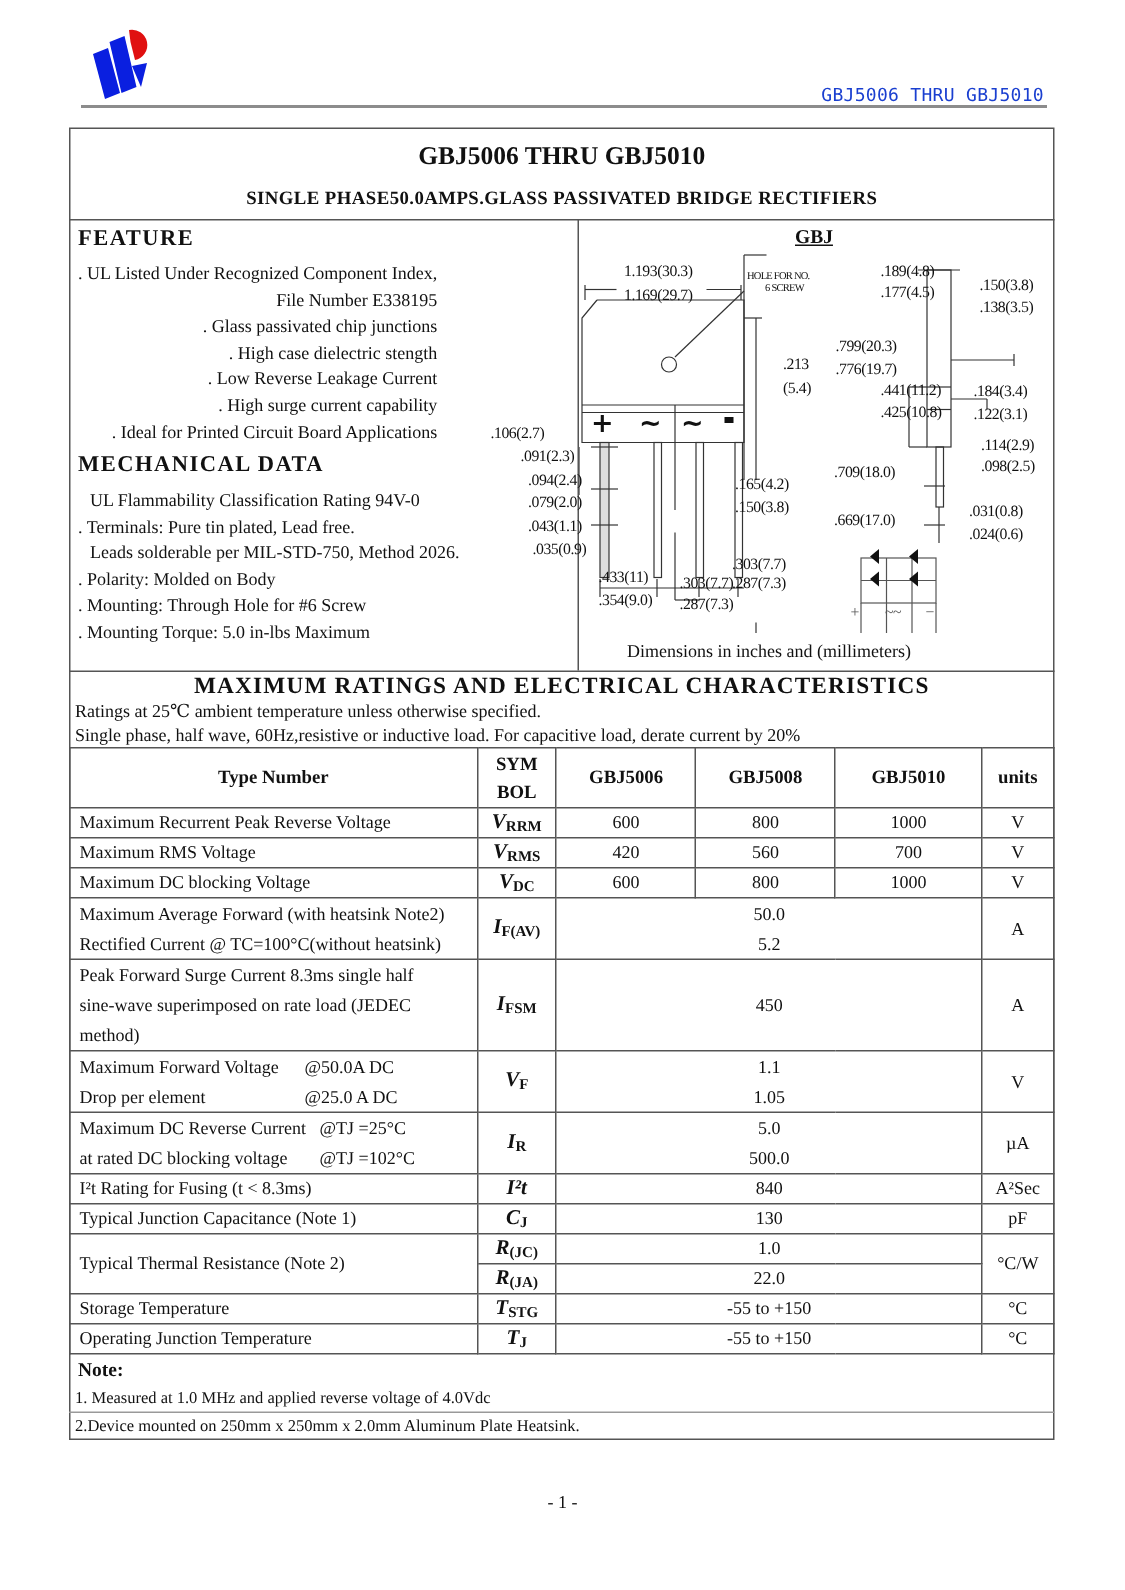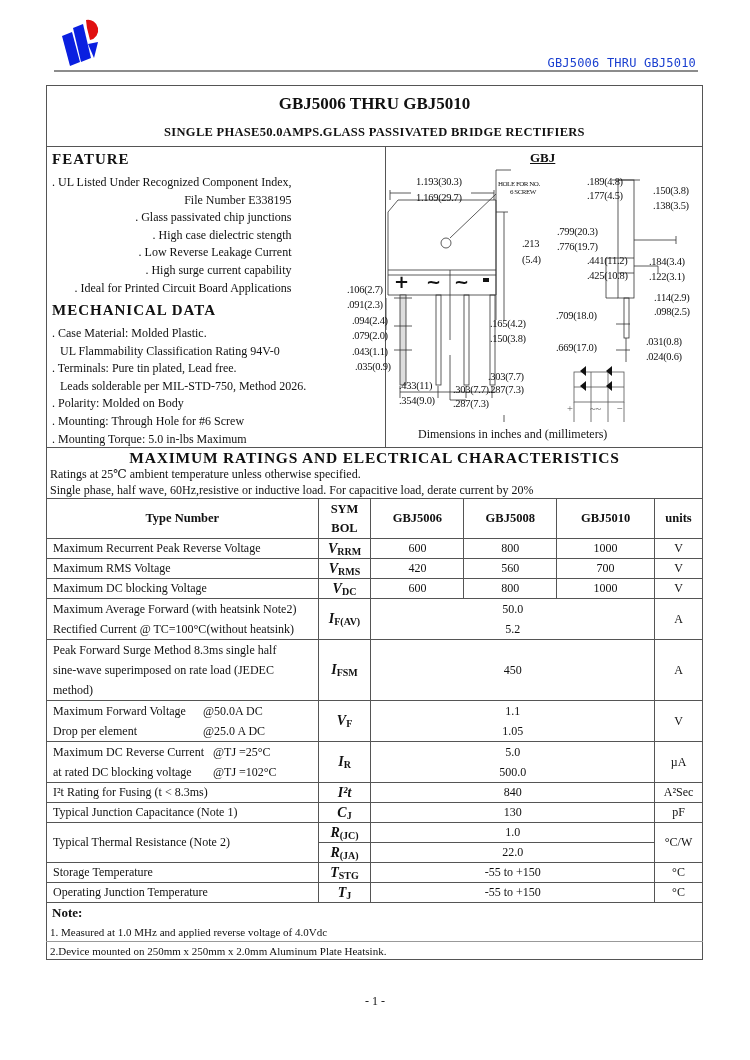--- a/index.html
+++ b/index.html
@@ -61,21 +61,20 @@
   <div style="padding-left:8px">  File Number E338195</div>
   <div>. Glass passivated chip junctions</div>
   <div>. High case dielectric stength</div>
   <div>. Low Reverse Leakage Current</div>
   <div>. High surge current capability</div>
   <div>. Ideal for Printed Circuit Board Applications</div>
 </div>
 
 <div class="abs sec-head" style="left:52px; top:302px;">MECHANICAL DATA</div>
 <div class="abs bullets" style="left:52px; top:325px;">
-  <div>. Case Material: Molded Plastic.</div>
   <div style="padding-left:8px">  UL Flammability Classification Rating 94V-0</div>
   <div>. Terminals: Pure tin plated, Lead free.</div>
   <div style="padding-left:8px">  Leads solderable per MIL-STD-750, Method 2026.</div>
   <div>. Polarity: Molded on Body</div>
   <div>. Mounting: Through Hole for #6 Screw</div>
   <div>. Mounting Torque: 5.0 in-lbs Maximum</div>
 </div>
 
 <div class="abs gbj-head" style="left:530px; top:150px;">GBJ</div>
 
@@ -172,21 +171,21 @@
 <div class="abs dim" style="left:522px; top:238px;">.213</div>
 <div class="abs dim" style="left:522px; top:254px;">(5.4)</div>
 <div class="abs dim" style="left:587px; top:255px;">.441(11.2)</div>
 <div class="abs dim" style="left:587px; top:270px;">.425(10.8)</div>
 <div class="abs dim" style="left:649px; top:256px;">.184(3.4)</div>
 <div class="abs dim" style="left:649px; top:271px;">.122(3.1)</div>
 <div class="abs dim" style="left:654px; top:292px;">.114(2.9)</div>
 <div class="abs dim" style="left:654px; top:306px;">.098(2.5)</div>
 <div class="abs dim" style="left:646px; top:336px;">.031(0.8)</div>
 <div class="abs dim" style="left:646px; top:351px;">.024(0.6)</div>
-<div class="abs dim" style="left:347px; top:284px;">.106(2.7)</div>
+<div class="abs dim" style="left:327px; top:284px;">.106(2.7)</div>
 <div class="abs dim" style="left:347px; top:299px;">.091(2.3)</div>
 <div class="abs dim" style="left:352px; top:315px;">.094(2.4)</div>
 <div class="abs dim" style="left:352px; top:330px;">.079(2.0)</div>
 <div class="abs dim" style="left:352px; top:346px;">.043(1.1)</div>
 <div class="abs dim" style="left:355px; top:361px;">.035(0.9)</div>
 <div class="abs dim" style="left:490px; top:318px;">.165(4.2)</div>
 <div class="abs dim" style="left:490px; top:333px;">.150(3.8)</div>
 <div class="abs dim" style="left:556px; top:310px;">.709(18.0)</div>
 <div class="abs dim" style="left:556px; top:342px;">.669(17.0)</div>
 <div class="abs dim" style="left:488px; top:371px;">.303(7.7)</div>
@@ -258,21 +257,21 @@
     <td class="sym"><span>I</span><sub>F(AV)</sub></td>
     <td class="c lines" colspan="3">
           <div>50.0</div>
           <div>5.2</div>
         </td>
     <td class="c">A</td>
   </tr>
 
   <tr style="height:60px">
     <td class="lines">
-          <div>Peak Forward Surge Method 8.3ms single half</div>
+          <div>Peak Forward Surge Current 8.3ms single half</div>
           <div>sine-wave superimposed on rate load (JEDEC</div>
           <div>method)</div>
         </td>
     <td class="sym"><span>I</span><sub>FSM</sub></td>
     <td class="c" colspan="3">450</td>
     <td class="c">A</td>
   </tr>
 
   <tr style="height:40px">
     <td class="lines">

